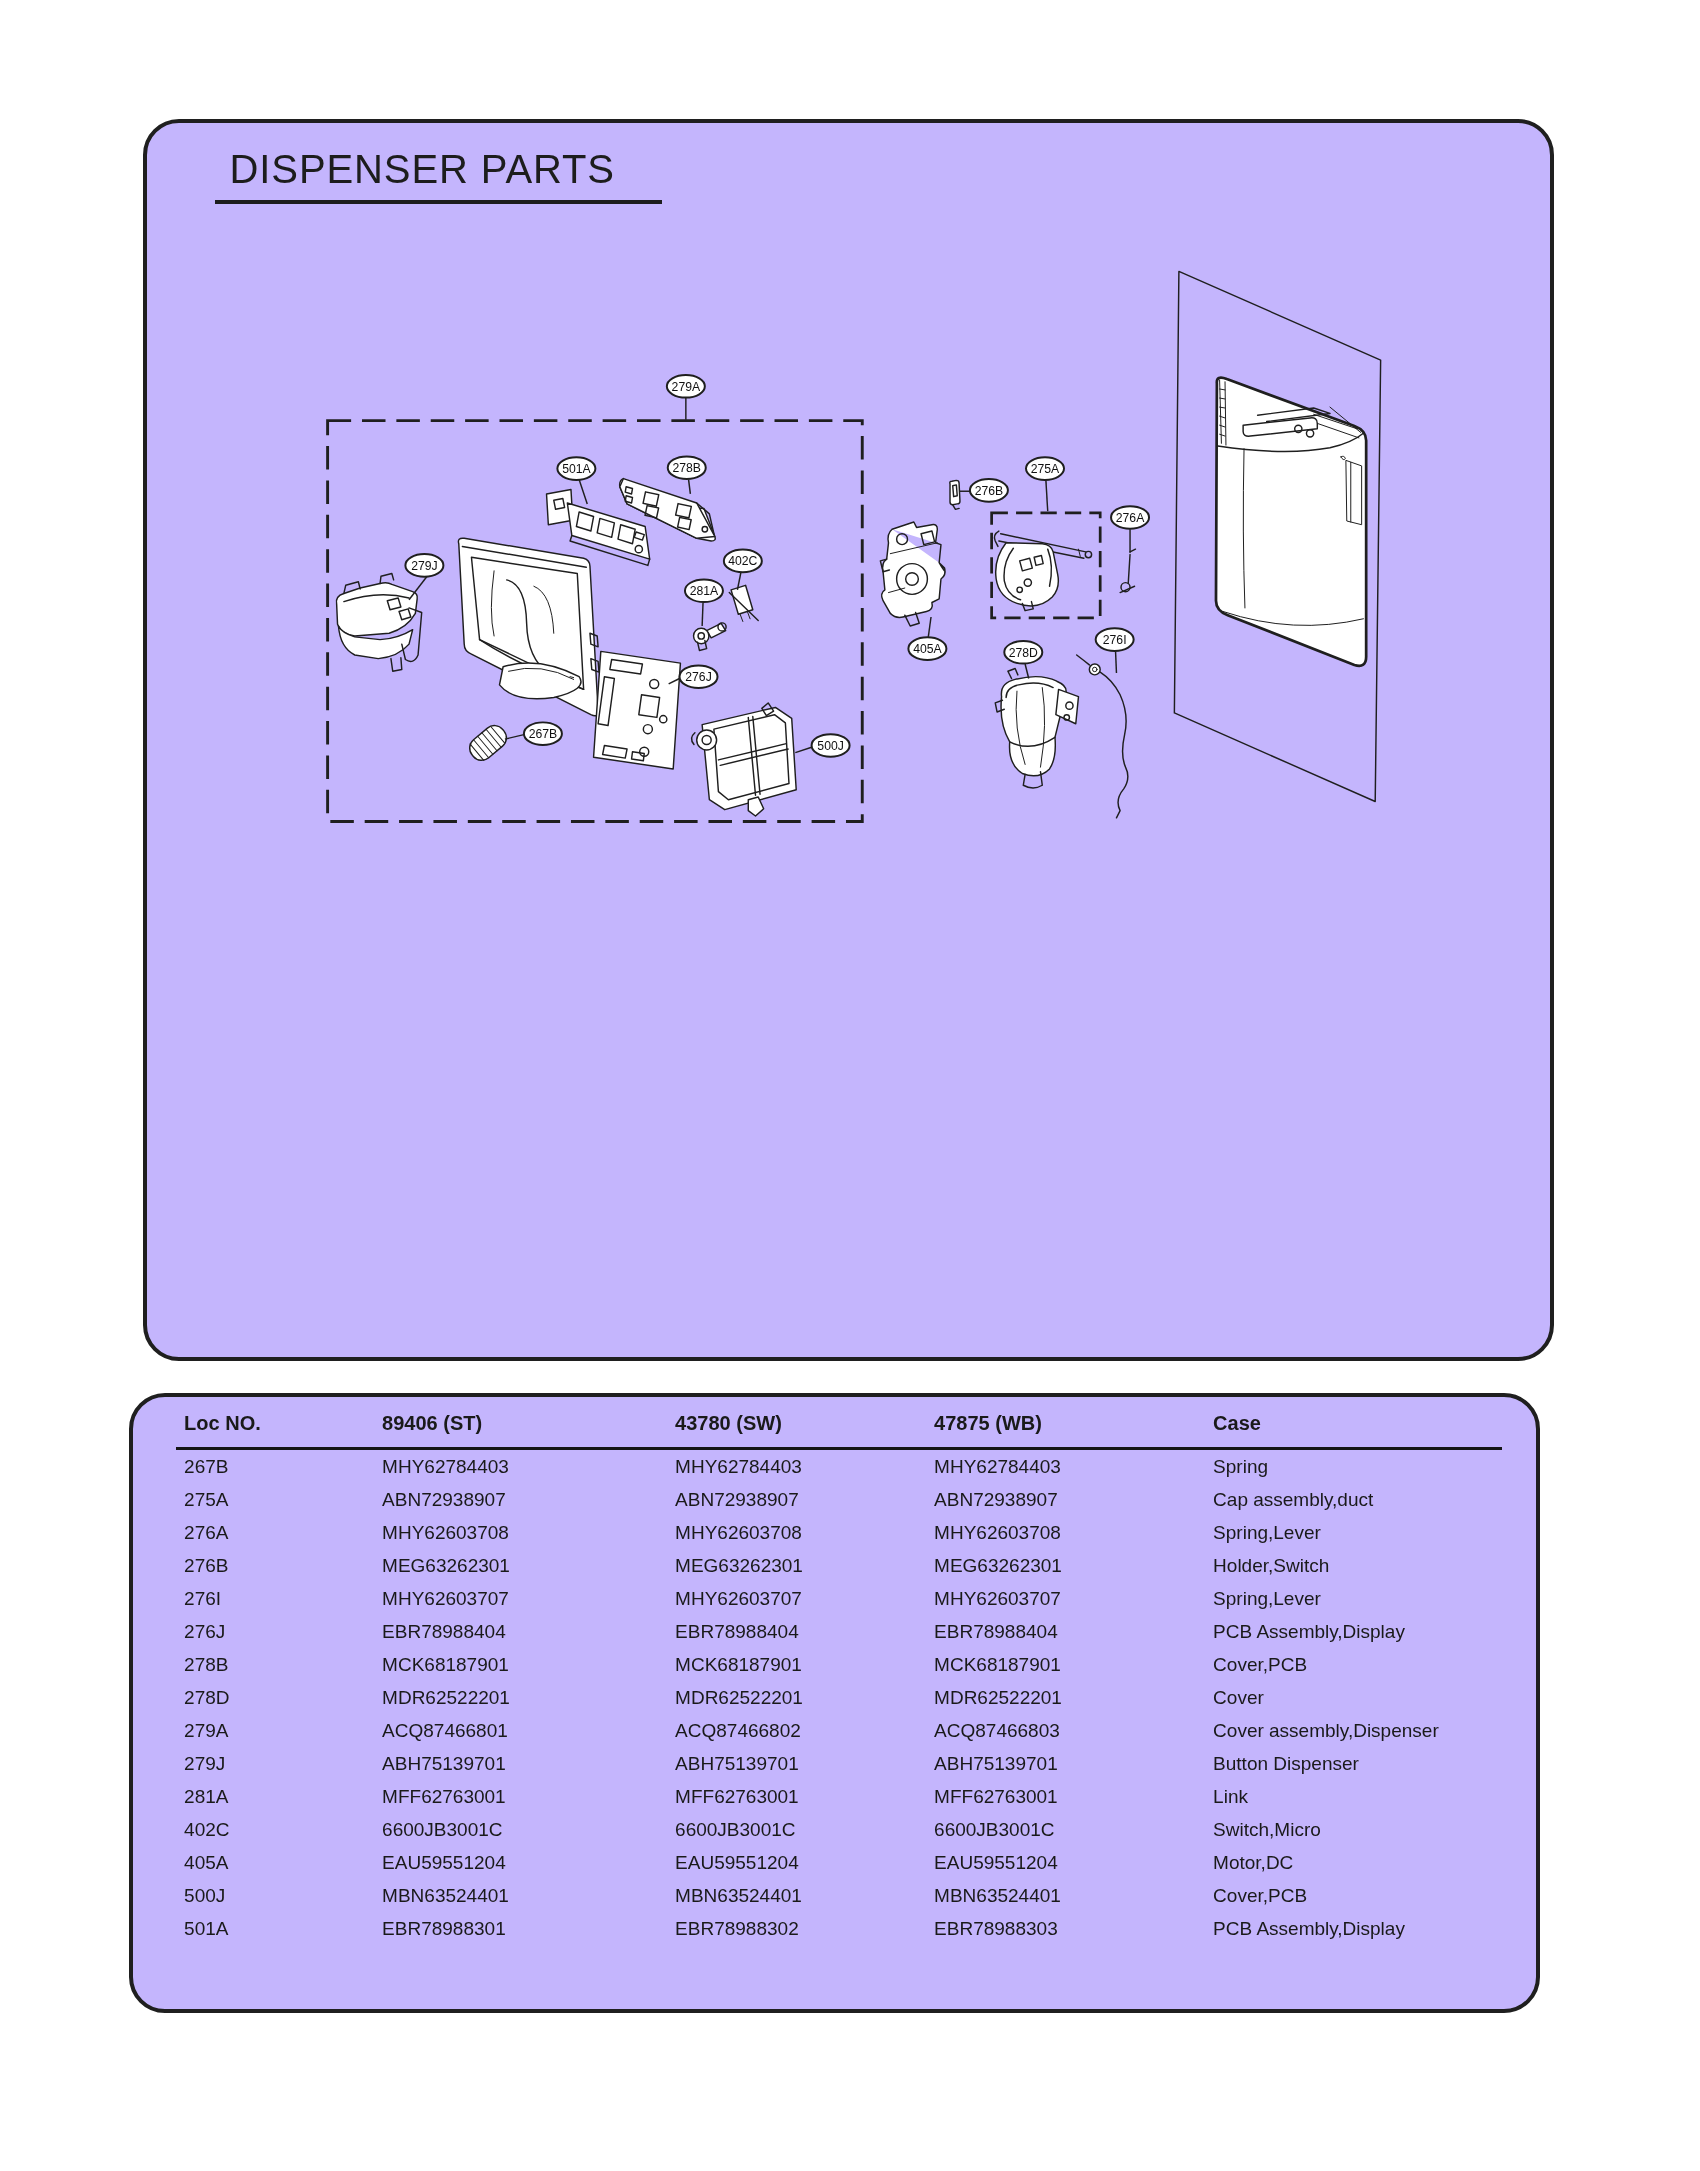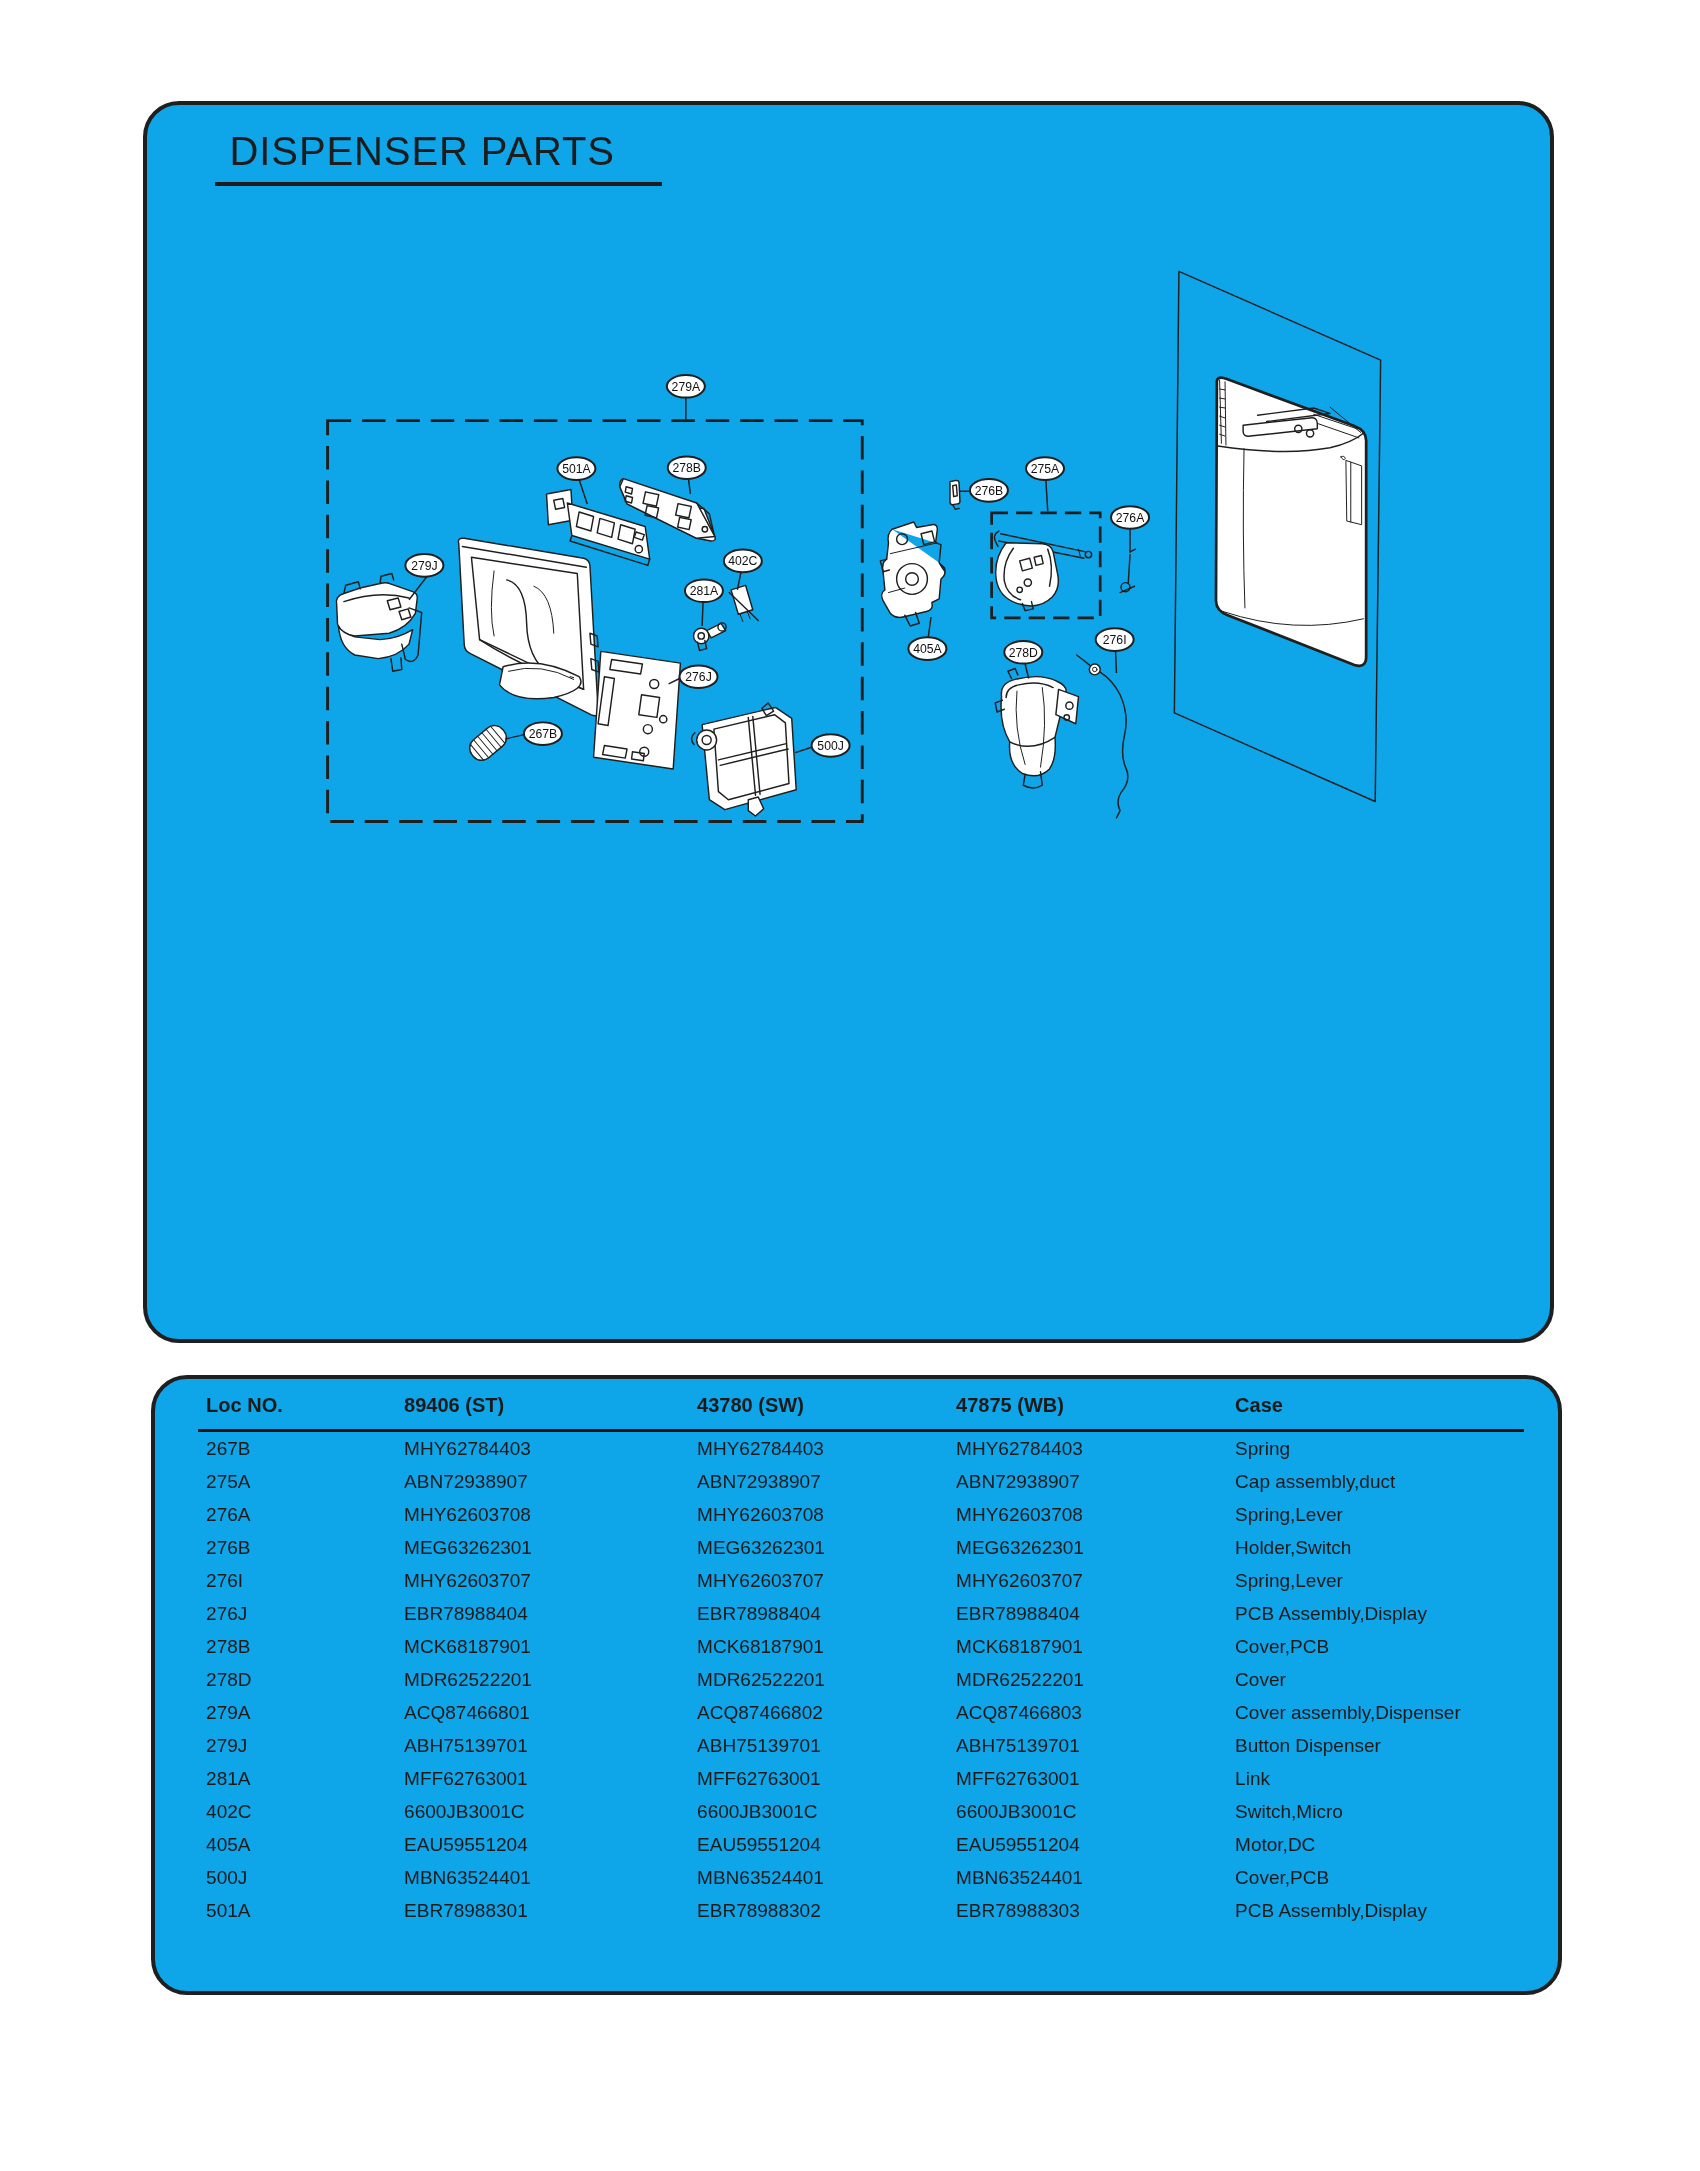--- a/index.html
+++ b/index.html
@@ -1,19 +1,19 @@
 <!DOCTYPE html>
 <html style="font-size:14.5px"><head>
 <meta charset="utf-8">
 <style>
   html,body{margin:0;padding:0;background:#fff;}
   body{width:1701px;height:2171px;position:relative;font-family:"Liberation Sans",sans-serif;color:#1a1a1a;}
-  .round-box{position:absolute;border:4.5px solid #1f1f1f;border-radius:36px;background:#0ea5e9;box-sizing:border-box;}
+  .round-box{position:absolute;border:4.5px solid #1f1f1f;border-radius:36px;background:#c4b5fd;box-sizing:border-box;margin-top:18px;}
   #diagram-box{left:143px;top:101px;width:1411px;height:1242px;}
-  #table-box{left:151px;top:1375px;width:1411px;height:620px;}
+  #table-box{left:129px;top:1375px;width:1411px;height:620px;}
   .title-wrap{position:absolute;left:68px;top:23.5px;}
   .page-title{font-size:40px;letter-spacing:0.9px;font-weight:normal;color:#1d1d1d;margin:0 0 0 14.5px;white-space:nowrap;}
   .title-underline{width:447px;height:4.5px;background:#1d1d1d;margin-top:8.1px;}
   #diagram-svg{position:absolute;left:0;top:0;width:1701px;height:1357px;pointer-events:none;}
   svg .ln{fill:none;stroke:#1f1f1f;stroke-width:1.6;stroke-linejoin:round;stroke-linecap:round;}
   svg .thin{stroke-width:1.1;}
   svg .thick{stroke-width:3;}
   svg .wfill{fill:#fff;}
   svg .leader{fill:none;stroke:#1f1f1f;stroke-width:1.6;}
   svg .callout-ellipse{fill:#fff;stroke:#1f1f1f;stroke-width:2.2;}

